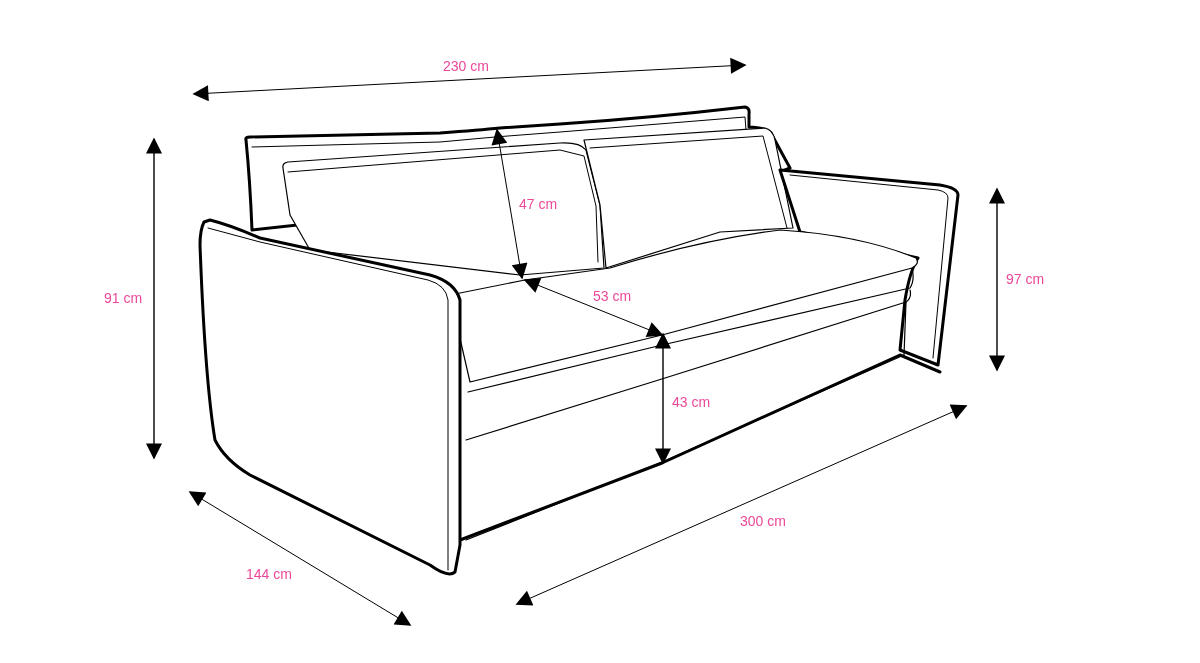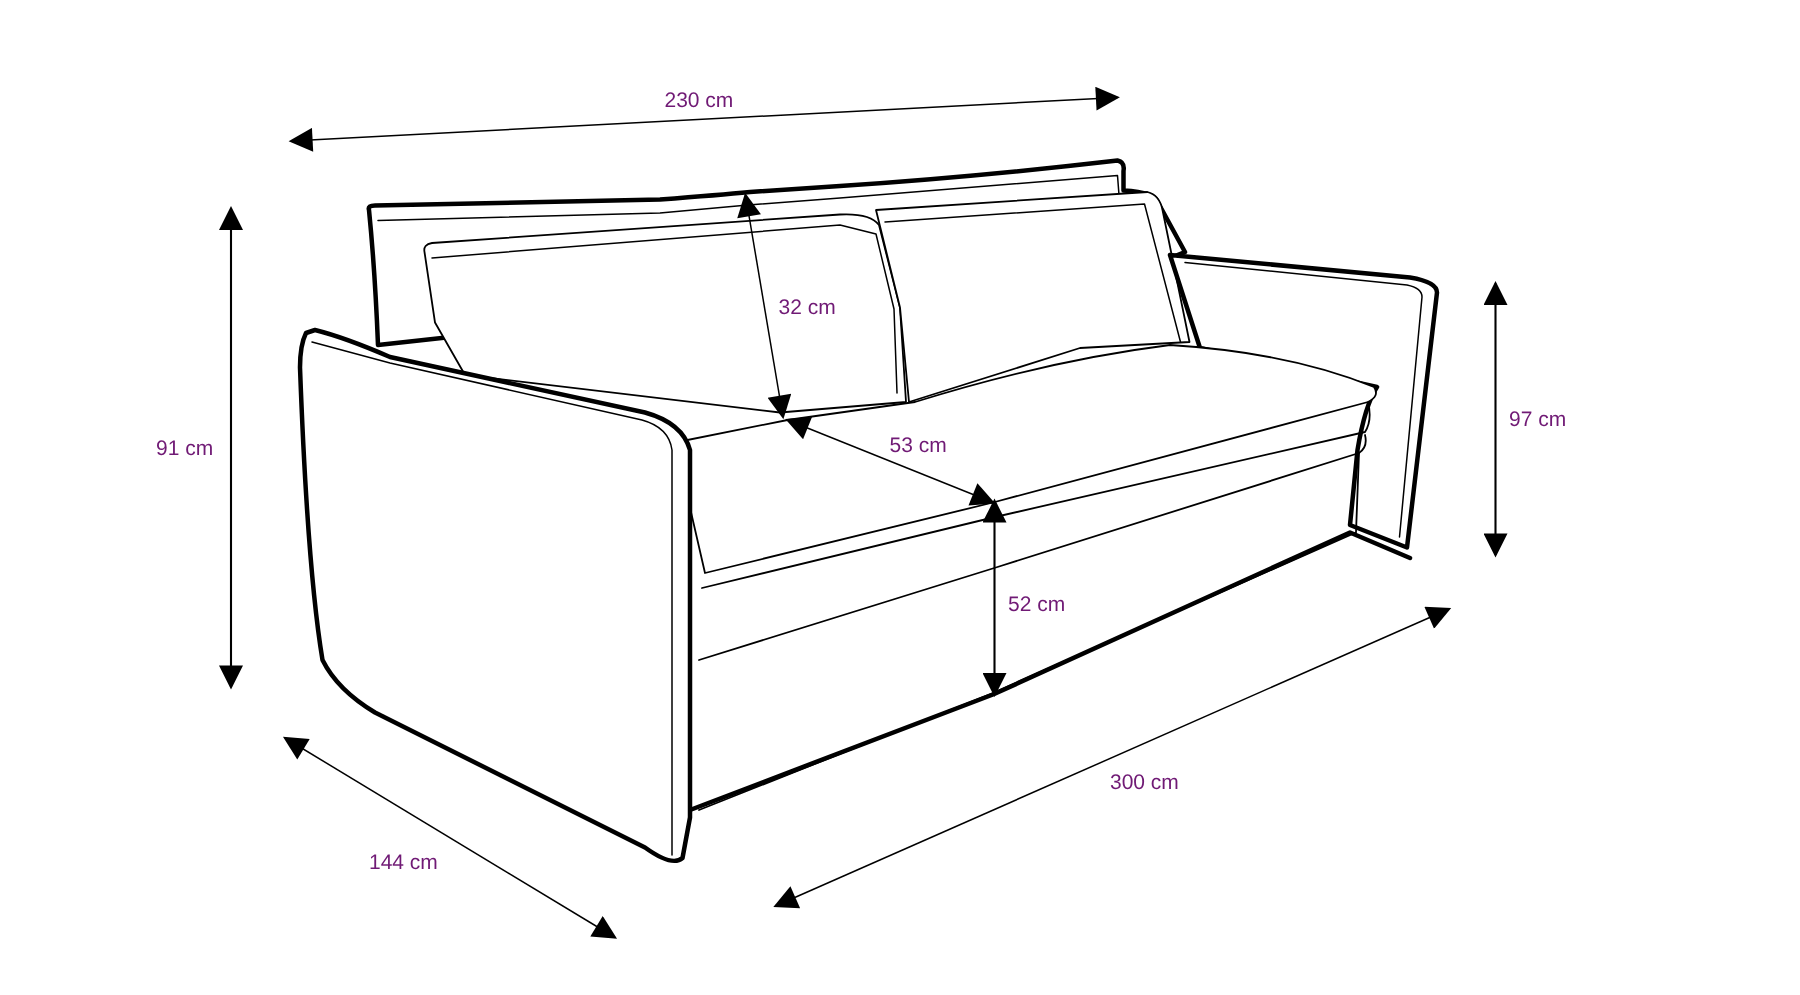--- a/index.html
+++ b/index.html
@@ -1,18 +1,18 @@
 <!DOCTYPE html>
 <html><head>
 <meta charset="utf-8">
 <style>
   html, body { margin:0; padding:0; background:#ffffff; }
   body { width:1200px; height:663px; overflow:hidden; position:relative; font-family:"Liberation Sans", sans-serif; }
   #canvas { position:absolute; left:0; top:0; width:1200px; height:663px; }
-  .lbl { position:absolute; font-size:14px; color:#701a75; white-space:nowrap; line-height:16px; }
+  .lbl { position:absolute; font-size:14px; color:#ec4899; white-space:nowrap; line-height:16px; }
 </style>
 </head>
 <body>
 
 <svg id="canvas" width="1200" height="663" viewBox="0 0 1200 663" xmlns="http://www.w3.org/2000/svg">
   <defs>
     <marker id="ah" viewBox="0 0 10 10" refX="9" refY="5" markerWidth="9" markerHeight="9" orient="auto-start-reverse" markerUnits="userSpaceOnUse">
       <path d="M0,1 L10,5 L0,9 Z" fill="#000"></path>
     </marker>
     <marker id="ahL" viewBox="0 0 10 10" refX="9" refY="5" markerWidth="20" markerHeight="16" orient="auto-start-reverse" markerUnits="userSpaceOnUse">
@@ -50,19 +50,19 @@
     <line x1="997" y1="189" x2="997" y2="370" stroke-width="1.4" marker-start="url(#ahL)" marker-end="url(#ahL)"></line>
     <line x1="497" y1="130" x2="522" y2="278" stroke-width="1" marker-start="url(#ahL)" marker-end="url(#ahL)"></line>
     <line x1="525" y1="280" x2="662" y2="335" stroke-width="1" marker-start="url(#ahL)" marker-end="url(#ahL)"></line>
     <line x1="663" y1="334" x2="663" y2="463" stroke-width="1.4" marker-start="url(#ahL)" marker-end="url(#ahL)"></line>
     <line x1="517" y1="604" x2="966" y2="406" stroke-width="1" marker-start="url(#ahL)" marker-end="url(#ahL)"></line>
     <line x1="190" y1="492" x2="410" y2="625" stroke-width="1" marker-start="url(#ahL)" marker-end="url(#ahL)"></line>
   </g>
 </svg>
 
 <div class="lbl" style="left:443px;top:58px;">230 cm</div>
-<div class="lbl" style="left:519px;top:196px;">32 cm</div>
+<div class="lbl" style="left:519px;top:196px;">47 cm</div>
 <div class="lbl" style="left:593px;top:288px;text-align:right;">53 cm</div>
 <div class="lbl" style="left:104px;top:290px;">91 cm</div>
 <div class="lbl" style="left:1006px;top:271px;">97 cm</div>
-<div class="lbl" style="left:672px;top:394px;">52 cm</div>
+<div class="lbl" style="left:672px;top:394px;">43 cm</div>
 <div class="lbl" style="left:740px;top:513px;">300 cm</div>
 <div class="lbl" style="left:246px;top:566px;">144 cm</div>
 
 </body></html>

